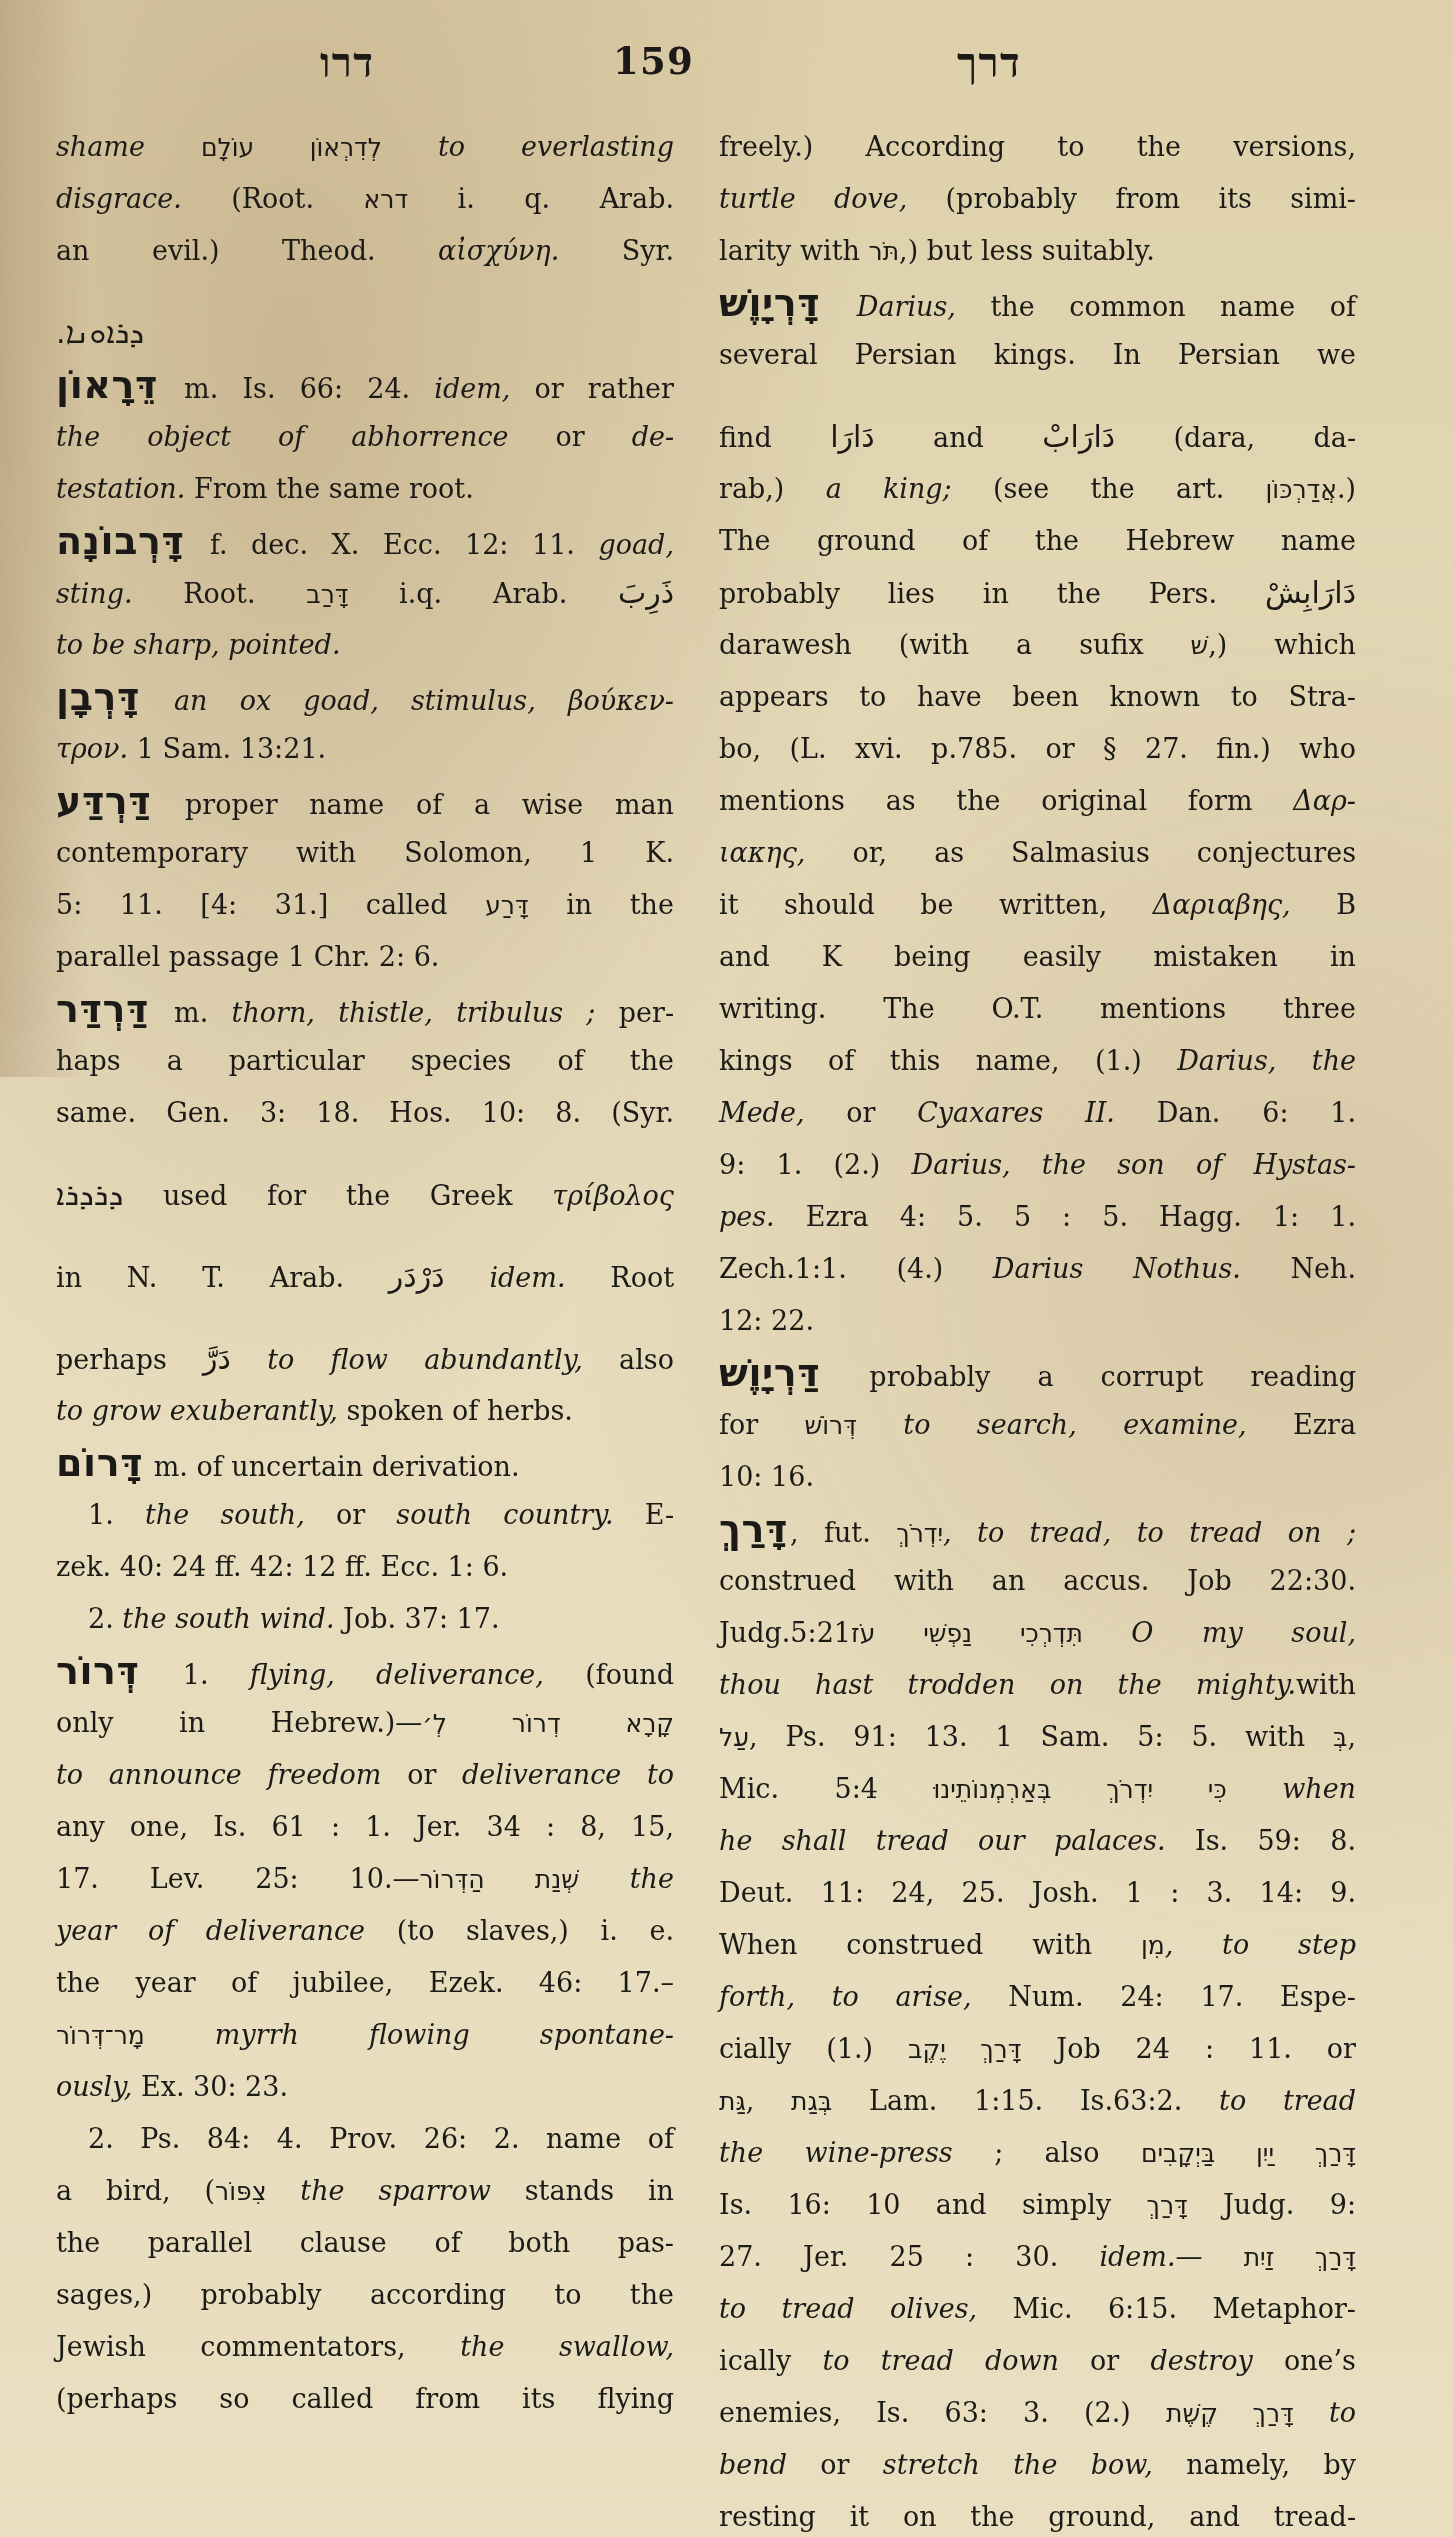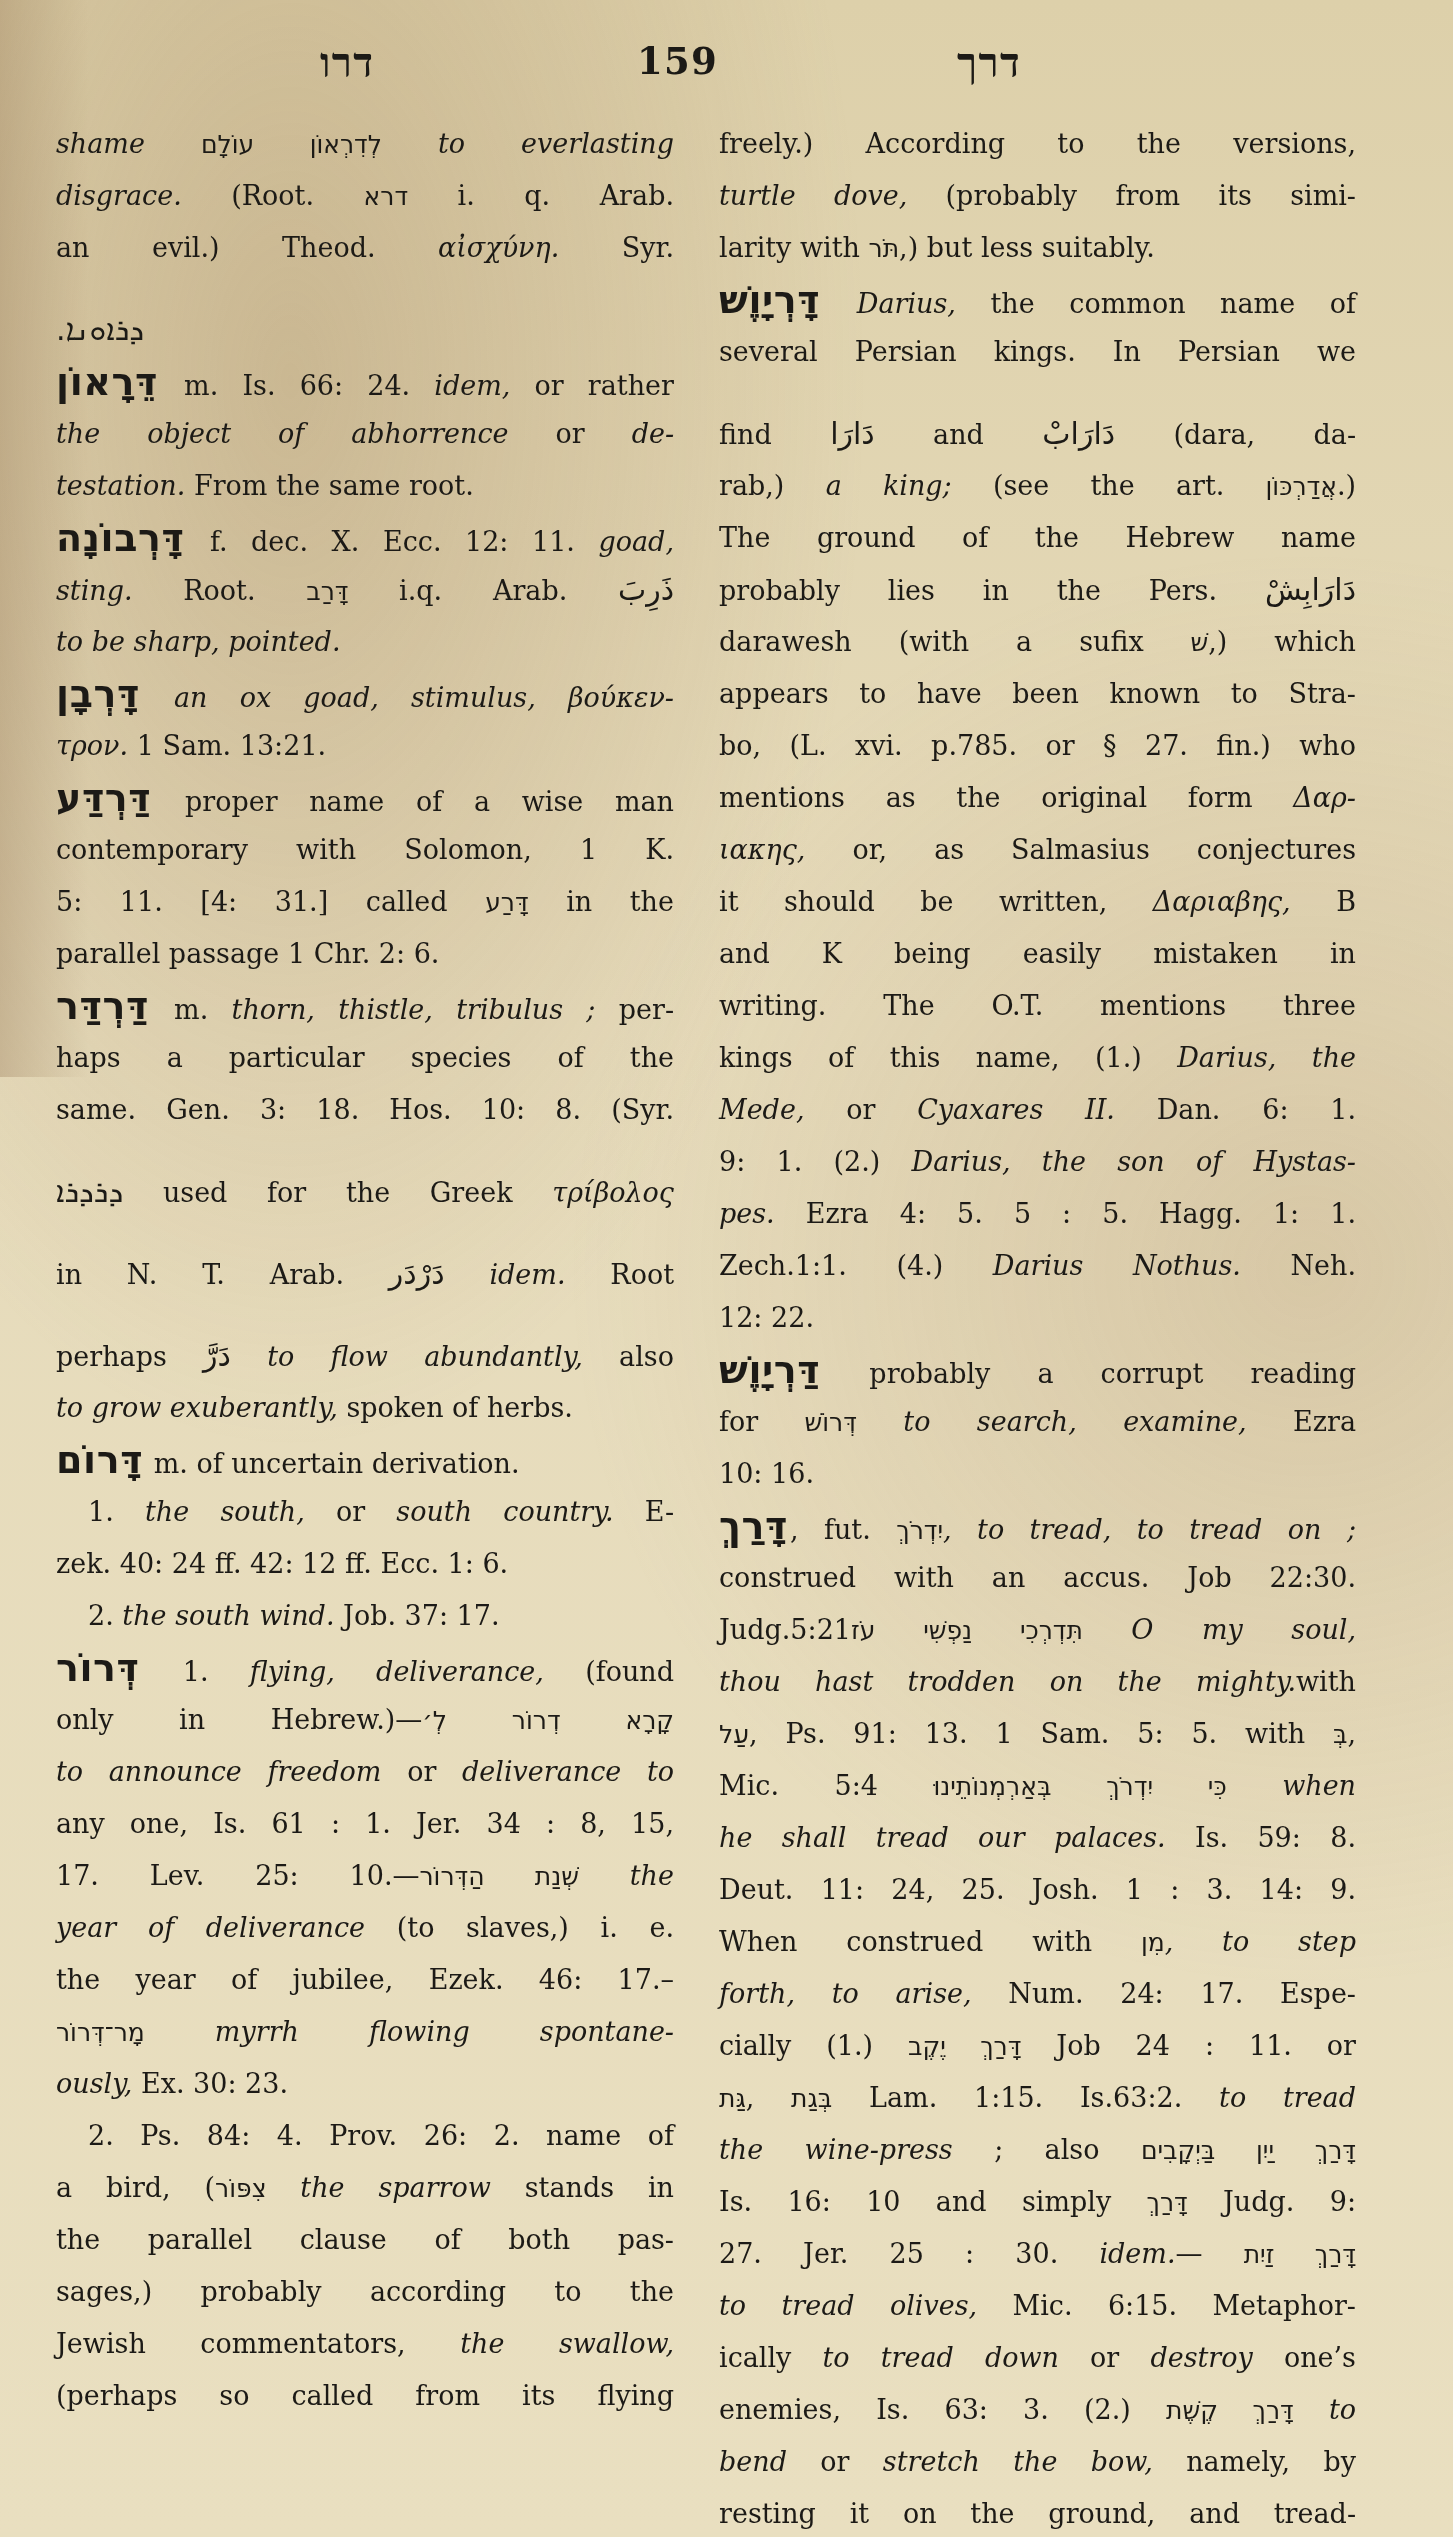--- a/index.html
+++ b/index.html
@@ -19,26 +19,26 @@
     background:linear-gradient(90deg, rgba(150,120,85,0.35), rgba(150,120,85,0));
   }
   .running-head {
     position:absolute; top:39px; left:0; width:1454px; height:57px;
   }
   .rh-left, .rh-center, .rh-right {
     position:absolute; top:0; font-size:41px; font-weight:bold;
     font-family:"DejaVu Serif", serif; letter-spacing:1.3px;
   }
   .rh-left { left:320px; direction:rtl; }
-  .rh-center { left:637px; font-size:37px;text-align:center; }
+  .rh-center { left:613px; font-size:37px;text-align:center; }
   .rh-right { left:957px; direction:rtl; }
 
   .column {
     position:absolute; top:127px;
-    font-size:27px; line-height:34px;
+    font-size:27px; line-height:40px;
     text-align:justify;
   }
   .col-left { left:56px; width:618px; }
   .col-right { left:719px; width:637px; }
 
   .line { display:block; white-space:nowrap; height:52px; overflow:visible; text-align-last:justify; }
   .line.last { text-align-last:left; }
   .line.tall { height:82px; padding-top:30px; box-sizing:border-box; }
   .line.indent { padding-left:32px; }
 

